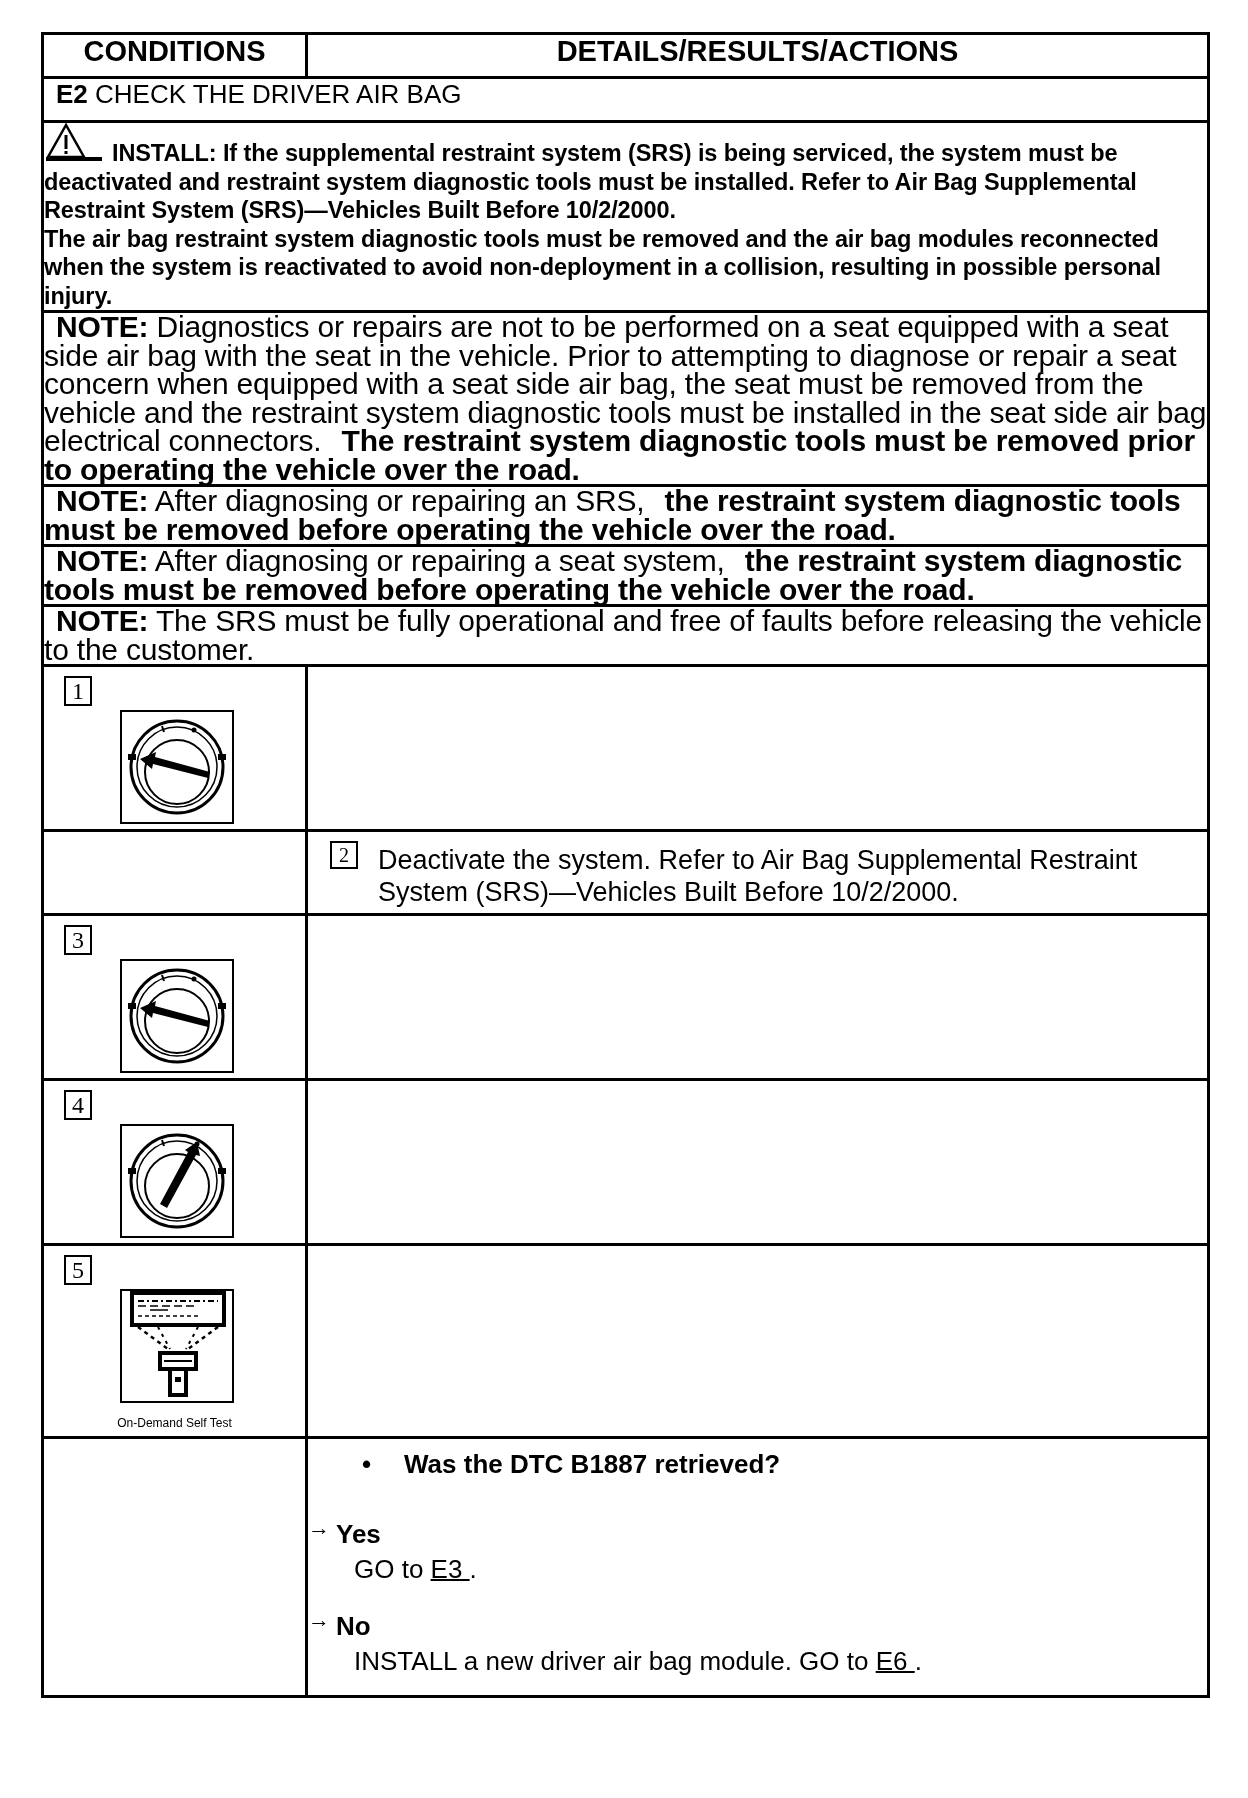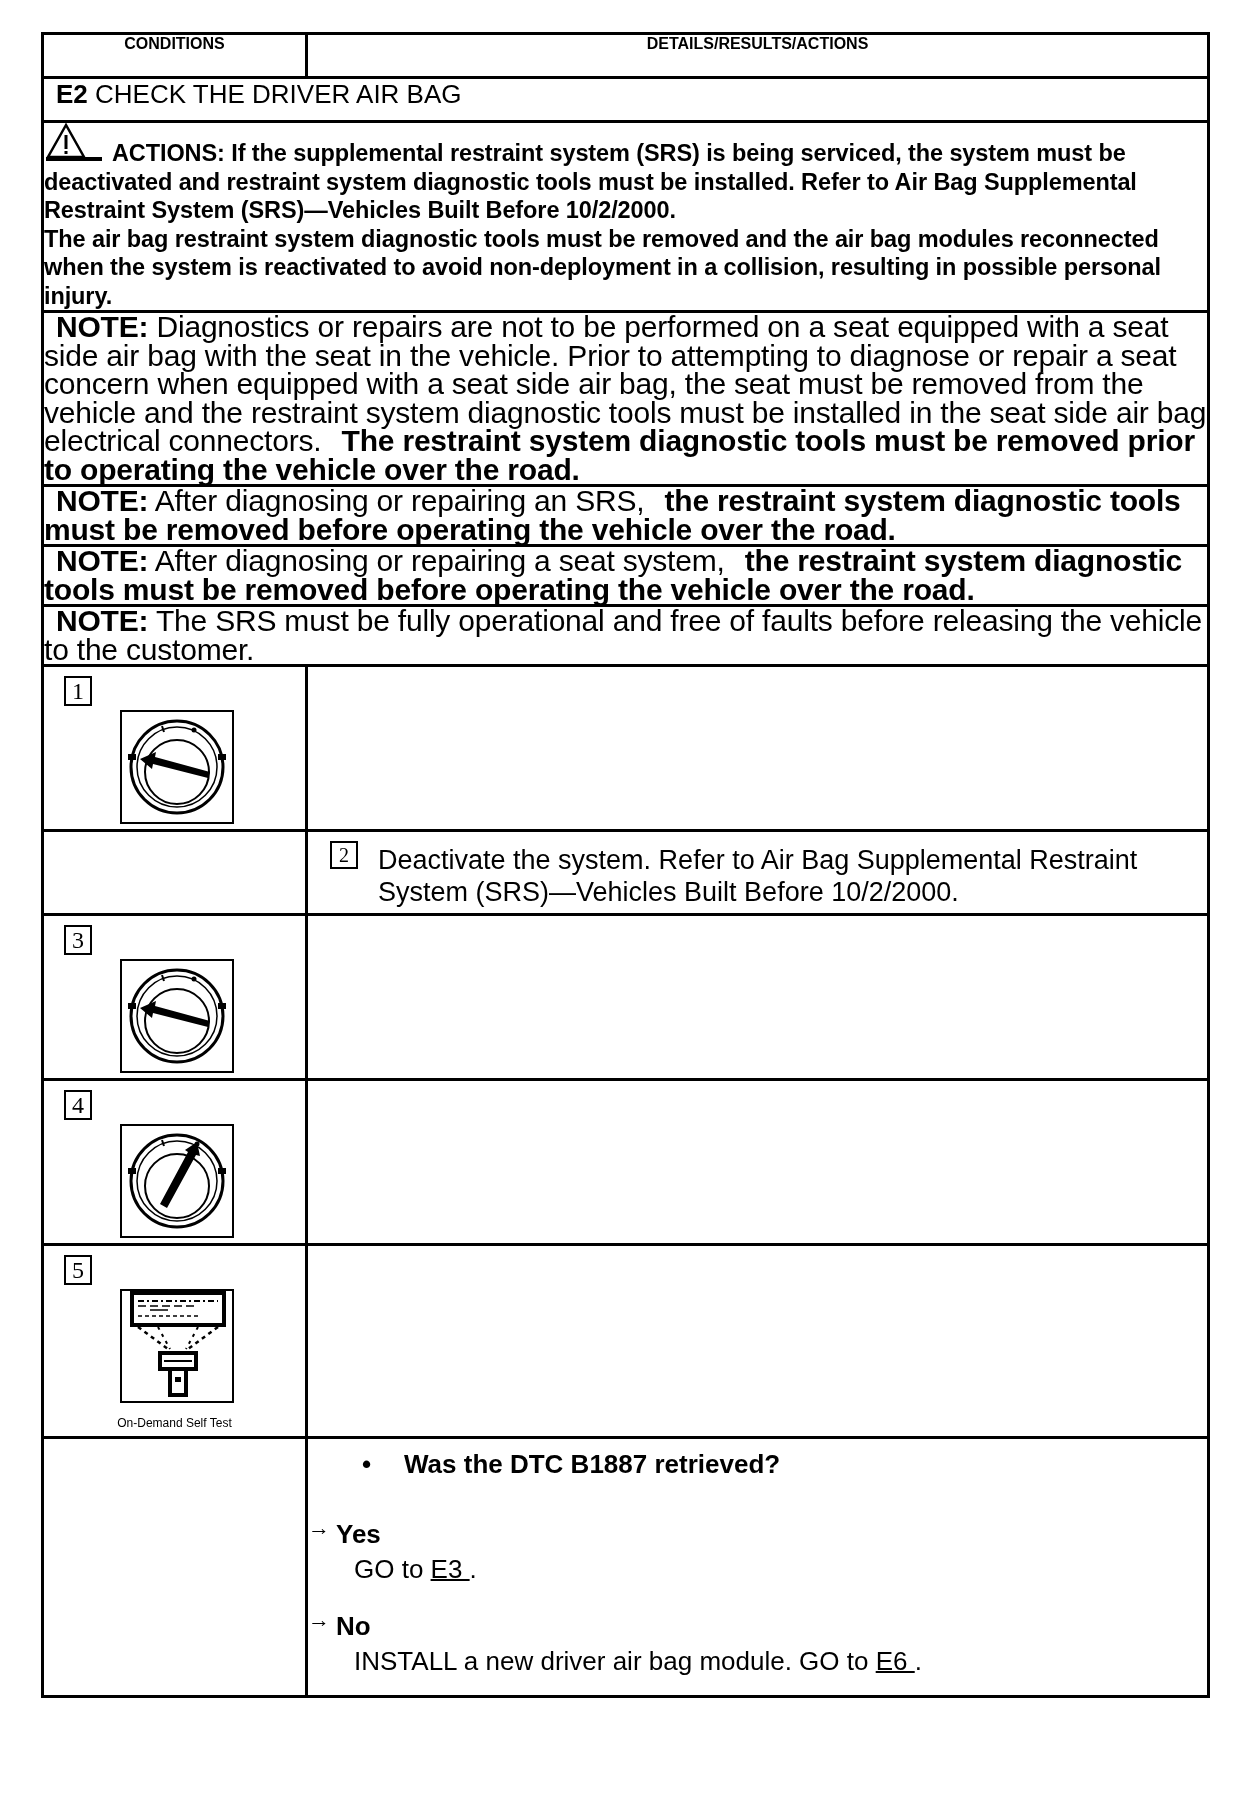--- a/index.html
+++ b/index.html
@@ -1,20 +1,20 @@
 <!DOCTYPE html>
 <html><head>
 <meta charset="utf-8">
 <style>
   html, body { margin: 0; padding: 0; background: #ffffff; }
   body { width: 1248px; height: 1798px; position: relative; font-family: "Liberation Sans", sans-serif; color: #000; }
   .page { position: absolute; left: 41px; top: 32px; width: 1166px; }
   table.diag { width: 1166px; border-collapse: collapse; table-layout: fixed; }
   table.diag td, table.diag th { border: 3px solid #000; vertical-align: top; padding: 0; }
-  th.hdr { font-weight: bold; font-size: 16px; text-align: center; height: 41px; vertical-align: middle; }
+  th.hdr { font-weight: bold; font-size: 29px; text-align: center; height: 41px; vertical-align: middle; }
   td.title { font-size: 26px; height: 41px; vertical-align: middle; padding-left: 18px; }
   td.title b { font-weight: bold; }
   td.warn { font-size: 23.5px; font-weight: bold; line-height: 28.5px; padding: 8px 4px 6px 4px; letter-spacing: -0.1px; }
   td.note { font-size: 30px; line-height: 28.5px; padding: 6px 4px 4px 4px; letter-spacing: -0.2px; }
   .warn-icon { display: inline-block; vertical-align: -2px; width: 60px; height: 40px; margin-right: 8px; }
   .step-cell { height: 162px; position: relative; }
   .step-num { position: absolute; left: 20px; top: 9px; width: 24px; height: 26px; border: 2px solid #000; font-family: "Liberation Serif", serif; font-size: 24px; line-height: 26px; text-align: center; }
   .step-img { position: absolute; left: 76px; top: 43px; width: 110px; height: 110px; border: 2px solid #000; }
   .step-img svg { width: 110px; height: 110px; display: block; }
   .step2 { height: 81px; position: relative; font-size: 27px; line-height: 32px; }
@@ -51,21 +51,21 @@
   </tr>
   <tr>
     <td class="warn" colspan="2">
       <span class="warn-icon">
         <svg viewBox="0 0 60 40" width="60" height="40">
           <polygon points="22,2 4,34 40,34" fill="none" stroke="#000" stroke-width="2.5"></polygon>
           <line x1="22" y1="12" x2="22" y2="26" stroke="#000" stroke-width="3"></line>
           <rect x="20.5" y="28" width="3" height="3" fill="#000"></rect>
           <rect x="2" y="34" width="56" height="4" fill="#000"></rect>
         </svg>
-      </span><span>ACTIONS:</span><span>  If the supplemental restraint system (SRS) is being serviced, the system must be deactivated and restraint system diagnostic tools must be installed. Refer to Air Bag Supplemental Restraint System (SRS)—Vehicles Built Before 10/2/2000.</span><br>
+      </span><span>INSTALL:</span><span>  If the supplemental restraint system (SRS) is being serviced, the system must be deactivated and restraint system diagnostic tools must be installed. Refer to Air Bag Supplemental Restraint System (SRS)—Vehicles Built Before 10/2/2000.</span><br>
       <span>The air bag restraint system diagnostic tools must be removed and the air bag modules reconnected when the system is reactivated to avoid non-deployment in a collision, resulting in possible personal injury.</span>
     </td>
   </tr>
   <tr>
     <td class="note" colspan="2"><b>NOTE:</b><span>  Diagnostics or repairs are not to be performed on a seat equipped with a seat side air bag with the seat in the vehicle. Prior to attempting to diagnose or repair a seat concern when equipped with a seat side air bag, the seat must be removed from the vehicle and the restraint system diagnostic tools must be installed in the seat side air bag electrical connectors. </span><b>The restraint system diagnostic tools must be removed prior to operating the vehicle over the road.</b></td>
   </tr>
   <tr>
     <td class="note" colspan="2"><b>NOTE:</b><span>  After diagnosing or repairing an SRS, </span><b>the restraint system diagnostic tools must be removed before operating the vehicle over the road.</b></td>
   </tr>
   <tr>

